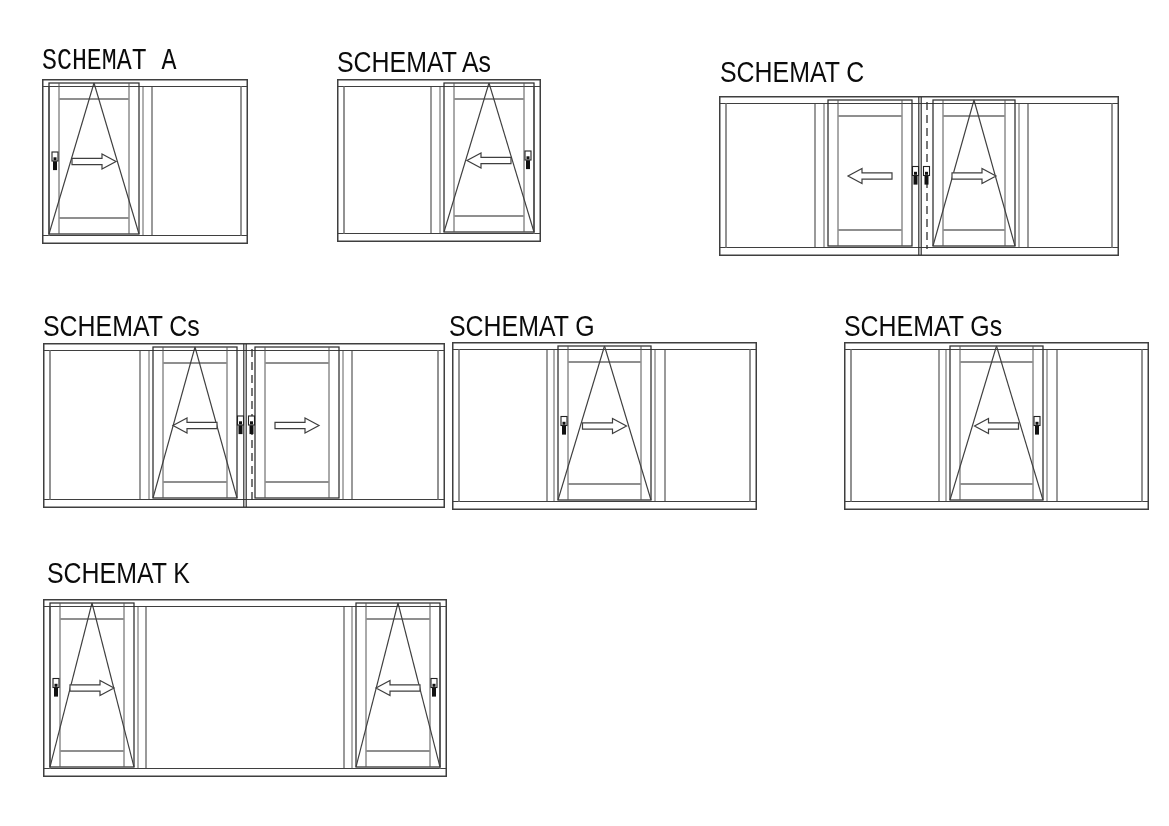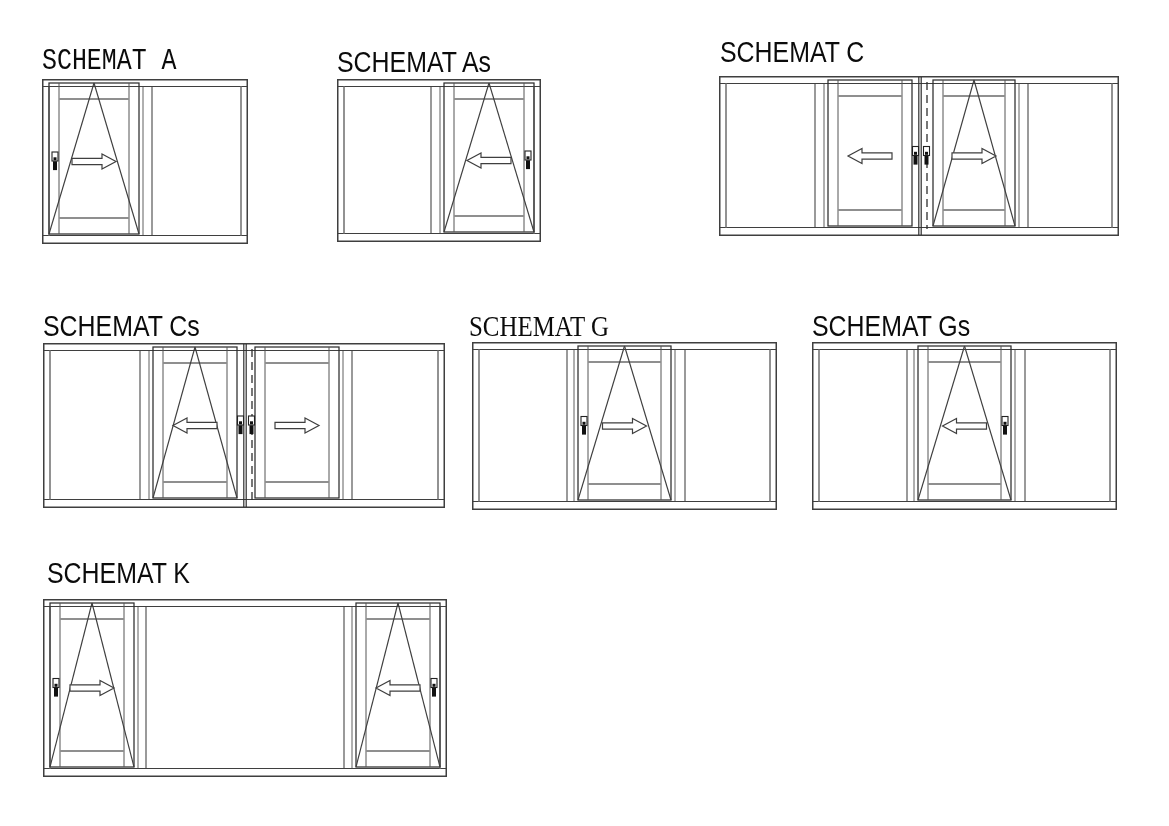--- a/index.html
+++ b/index.html
@@ -73,21 +73,21 @@
       <line x1="152" y1="4" x2="107" y2="153" stroke="#3f3f3f" stroke-width="1.15"></line>
       <line x1="152" y1="4" x2="197" y2="153" stroke="#3f3f3f" stroke-width="1.15"></line>
       <polygon points="174,78.3 144,78.3 144,74 130,81.5 144,89 144,84.7 174,84.7" fill="#fff" stroke="#3f3f3f" stroke-width="1.2"></polygon>
       <g>
         <rect x="188" y="72" width="6" height="9" fill="#fff" stroke="#222" stroke-width="1.1"></rect>
         <rect x="189.5" y="77.3" width="3" height="3" fill="#111"></rect>
         <rect x="189" y="81.3" width="4" height="8.8" fill="#111"></rect>
       </g>
     </svg>
 </div>
-<div class="schematic" style="left: 719px; top: 36px; width: 365px; height: 200px;">
+<div class="schematic" style="left: 719px; top: 56px; width: 365px; height: 200px;">
   <div class="schematic-title" style="left: 1px;">SCHEMAT C</div>
   <svg width="400" height="160" viewBox="0 0 400 160" style="left: 0px; top: 40px;">
       <rect x="0.75" y="0.75" width="398.5" height="158.5" fill="#fff" stroke="#3f3f3f" stroke-width="1.5"></rect>
       <line x1="1" y1="7.5" x2="399" y2="7.5" stroke="#3f3f3f" stroke-width="1.2"></line>
       <line x1="1" y1="151.5" x2="399" y2="151.5" stroke="#3f3f3f" stroke-width="1.2"></line>
       <line x1="7" y1="7.5" x2="7" y2="151.5" stroke="#8f8f8f" stroke-width="1.4"></line>
       <line x1="393" y1="7.5" x2="393" y2="151.5" stroke="#8f8f8f" stroke-width="1.4"></line>
       <line x1="7" y1="8" x2="7" y2="151" stroke="#8f8f8f" stroke-width="1.8"></line>
       <line x1="96" y1="8" x2="96" y2="151" stroke="#8f8f8f" stroke-width="1.8"></line>
       <line x1="309" y1="8" x2="309" y2="151" stroke="#8f8f8f" stroke-width="1.8"></line>
@@ -159,21 +159,21 @@
       <line x1="222" y1="20" x2="286" y2="20" stroke="#8f8f8f" stroke-width="2"></line>
       <line x1="222" y1="139" x2="286" y2="139" stroke="#8f8f8f" stroke-width="2"></line>
       <polygon points="232,79.3 262,79.3 262,75 276,82.5 262,90 262,85.7 232,85.7" fill="#fff" stroke="#3f3f3f" stroke-width="1.2"></polygon>
       <g>
         <rect x="205.5" y="73" width="6" height="9" fill="#fff" stroke="#222" stroke-width="1.1"></rect>
         <rect x="207" y="78.3" width="3" height="3" fill="#111"></rect>
         <rect x="206.5" y="82.3" width="4" height="8.8" fill="#111"></rect>
       </g>
     </svg>
 </div>
-<div class="schematic" style="left: 472px; top: 310px; width: 305px; height: 200px; font-family: Liberation Serif, serif;">
+<div class="schematic" style="left: 452px; top: 310px; width: 305px; height: 200px;">
   <div class="schematic-title" style="left: -3px;">SCHEMAT G</div>
   <svg width="305" height="168" viewBox="0 0 305 168" style="left: 0px; top: 32px;">
       <rect x="0.75" y="0.75" width="303.5" height="166.5" fill="#fff" stroke="#3f3f3f" stroke-width="1.5"></rect>
       <line x1="1" y1="7.5" x2="304" y2="7.5" stroke="#3f3f3f" stroke-width="1.2"></line>
       <line x1="1" y1="159.5" x2="304" y2="159.5" stroke="#3f3f3f" stroke-width="1.2"></line>
       <line x1="7" y1="7.5" x2="7" y2="159.5" stroke="#8f8f8f" stroke-width="1.4"></line>
       <line x1="298" y1="7.5" x2="298" y2="159.5" stroke="#8f8f8f" stroke-width="1.4"></line>
       <line x1="7" y1="8" x2="7" y2="159" stroke="#8f8f8f" stroke-width="1.8"></line>
       <line x1="95" y1="8" x2="95" y2="159" stroke="#8f8f8f" stroke-width="1.8"></line>
       <line x1="213" y1="8" x2="213" y2="159" stroke="#8f8f8f" stroke-width="1.8"></line>
@@ -188,21 +188,21 @@
       <line x1="152.5" y1="4" x2="106" y2="158" stroke="#3f3f3f" stroke-width="1.15"></line>
       <line x1="152.5" y1="4" x2="199" y2="158" stroke="#3f3f3f" stroke-width="1.15"></line>
       <polygon points="130.5,80.8 160.5,80.8 160.5,76.5 174.5,84 160.5,91.5 160.5,87.2 130.5,87.2" fill="#fff" stroke="#3f3f3f" stroke-width="1.2"></polygon>
       <g>
         <rect x="109" y="74.5" width="6" height="9" fill="#fff" stroke="#222" stroke-width="1.1"></rect>
         <rect x="110.5" y="79.8" width="3" height="3" fill="#111"></rect>
         <rect x="110" y="83.8" width="4" height="8.8" fill="#111"></rect>
       </g>
     </svg>
 </div>
-<div class="schematic" style="left: 812px; top: 310px; width: 305px; height: 200px;">
+<div class="schematic" style="left: 844px; top: 310px; width: 305px; height: 200px;">
   <div class="schematic-title" style="left: 0px;">SCHEMAT Gs</div>
   <svg width="305" height="168" viewBox="0 0 305 168" style="left: 0px; top: 32px;">
       <rect x="0.75" y="0.75" width="303.5" height="166.5" fill="#fff" stroke="#3f3f3f" stroke-width="1.5"></rect>
       <line x1="1" y1="7.5" x2="304" y2="7.5" stroke="#3f3f3f" stroke-width="1.2"></line>
       <line x1="1" y1="159.5" x2="304" y2="159.5" stroke="#3f3f3f" stroke-width="1.2"></line>
       <line x1="7" y1="7.5" x2="7" y2="159.5" stroke="#8f8f8f" stroke-width="1.4"></line>
       <line x1="298" y1="7.5" x2="298" y2="159.5" stroke="#8f8f8f" stroke-width="1.4"></line>
       <line x1="7" y1="8" x2="7" y2="159" stroke="#8f8f8f" stroke-width="1.8"></line>
       <line x1="95" y1="8" x2="95" y2="159" stroke="#8f8f8f" stroke-width="1.8"></line>
       <line x1="213" y1="8" x2="213" y2="159" stroke="#8f8f8f" stroke-width="1.8"></line>

